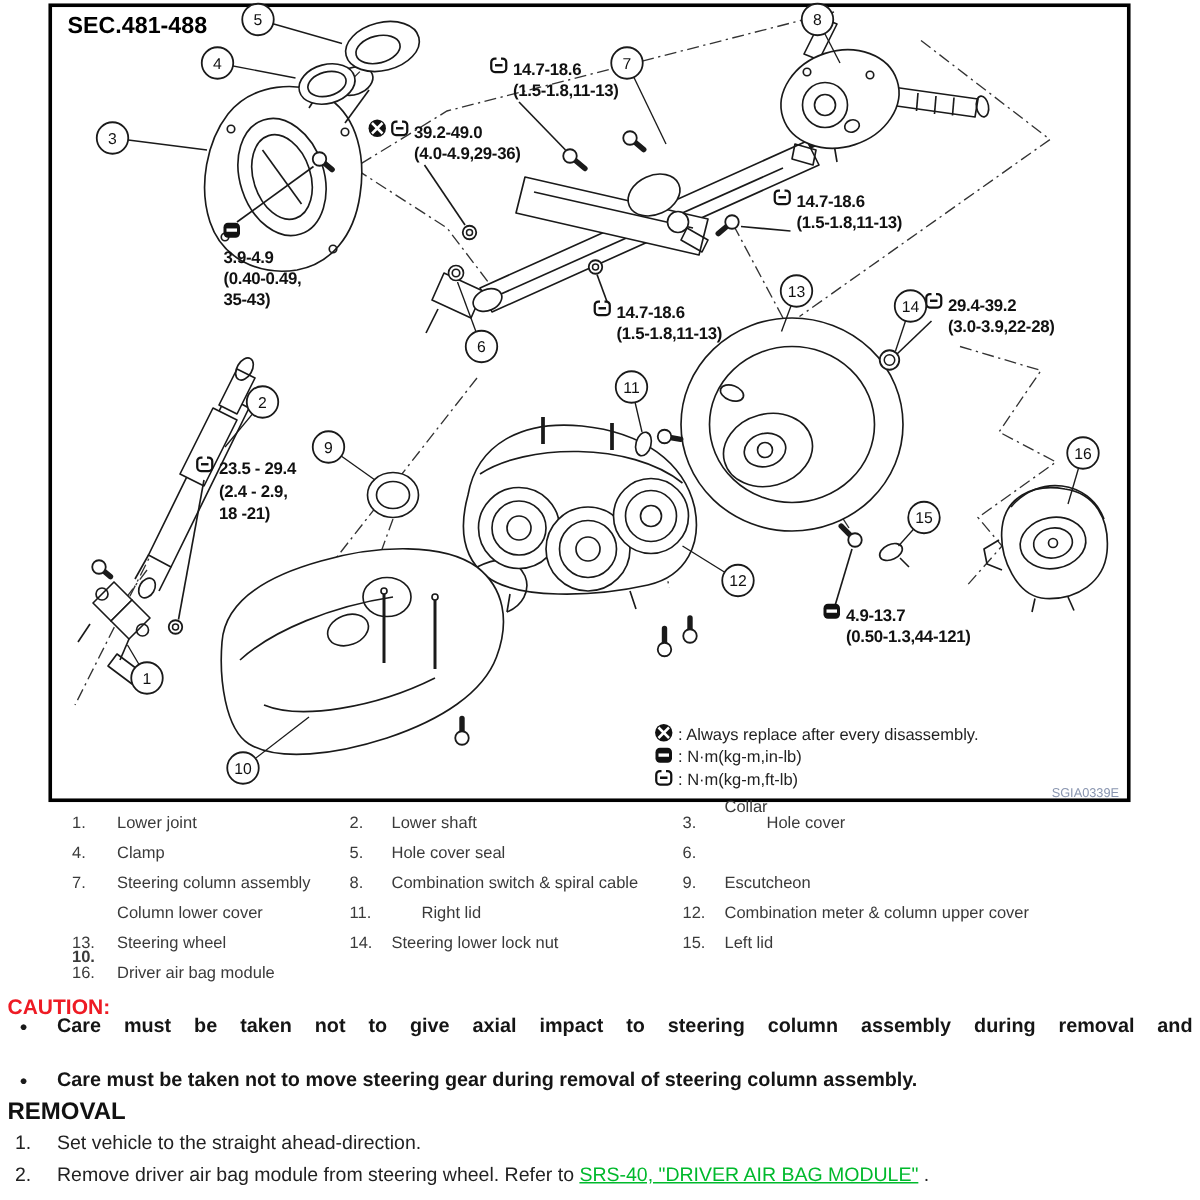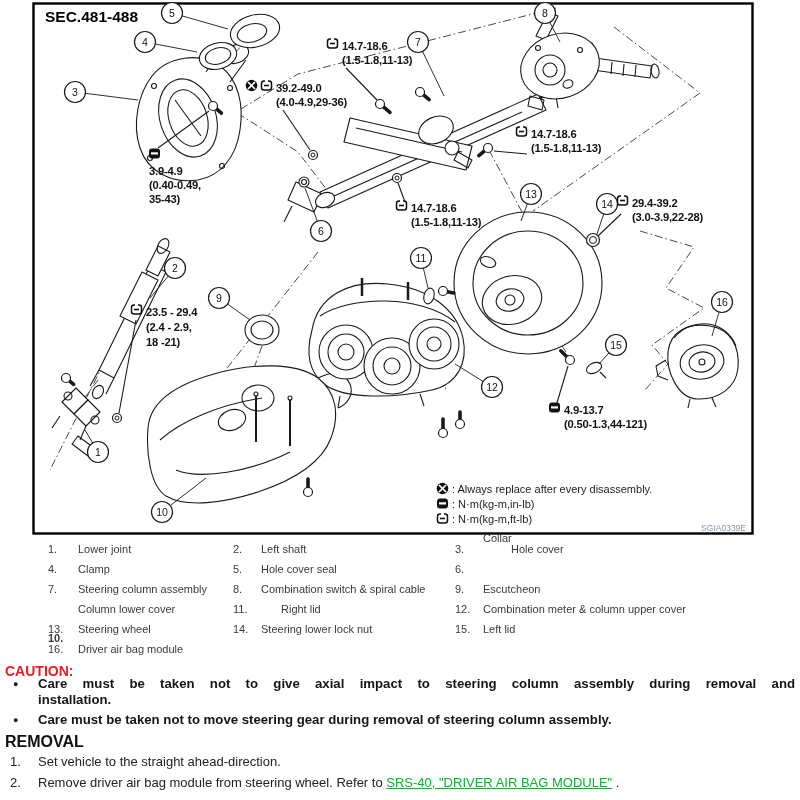--- a/index.html
+++ b/index.html
@@ -362,21 +362,21 @@
         <text x="452" y="523" font-size="11" fill="#222">: N·m(kg-m,ft-lb)</text>
       </g>
       <text x="45" y="22" font-size="15.5" font-weight="bold" fill="#000">SEC.481-488</text>
       <text x="746" y="531" font-size="8.5" text-anchor="end" fill="#8a96b0">SGIA0339E</text>
     </svg>
 
   <div id="parts-list">
       <span class="plist-num" style="left: 48px; top: 543px;">1.</span>
       <span class="plist-txt" style="left: 78px; top: 543px;">Lower joint</span>
       <span class="plist-num" style="left: 233px; top: 543px;">2.</span>
-      <span class="plist-txt" style="left: 261px; top: 543px;">Left shaft</span>
+      <span class="plist-txt" style="left: 261px; top: 543px;">Lower shaft</span>
       <span class="plist-num" style="left: 455px; top: 543px;">3.</span>
       <span class="plist-txt" style="left: 483px; top: 543px; padding-left: 28px;">Hole cover</span>
       <span class="plist-num" style="left: 48px; top: 563px;">4.</span>
       <span class="plist-txt" style="left: 78px; top: 563px;">Clamp</span>
       <span class="plist-num" style="left: 233px; top: 563px;">5.</span>
       <span class="plist-txt" style="left: 261px; top: 563px;">Hole cover seal</span>
       <span class="plist-num" style="left: 455px; top: 563px;">6.</span>
       <span class="plist-txt" style="left: 483px; top: 532px;">Collar</span>
       <span class="plist-num" style="left: 48px; top: 583px;">7.</span>
       <span class="plist-txt" style="left: 78px; top: 583px;">Steering column assembly</span>
@@ -398,21 +398,20 @@
       <span class="plist-txt" style="left: 483px; top: 623px;">Left lid</span>
       <span class="plist-num" style="left: 48px; top: 643px;">16.</span>
       <span class="plist-txt" style="left: 78px; top: 643px;">Driver air bag module</span>
     </div>
 
   <div class="caution-title">CAUTION:</div>
   <div id="caution-block">
       <span class="bullet-dot" style="top: 679px;">●</span>
       <div class="bullet-text" style="top: 676px;">
         <span class="jline justify">Care must be taken not to give axial impact to steering column assembly during removal and</span>
-        <span class="jline">installation.</span>
       </div>
       <span class="bullet-dot" style="top: 715px;">●</span>
       <div class="bullet-text" style="top: 712px;">
         <span class="jline">Care must be taken not to move steering gear during removal of steering column assembly.</span>
       </div>
     </div>
 
   <div class="removal-title">REMOVAL</div>
   <div id="removal-block">
       <span class="step-num" style="top: 754px;">1.</span>

